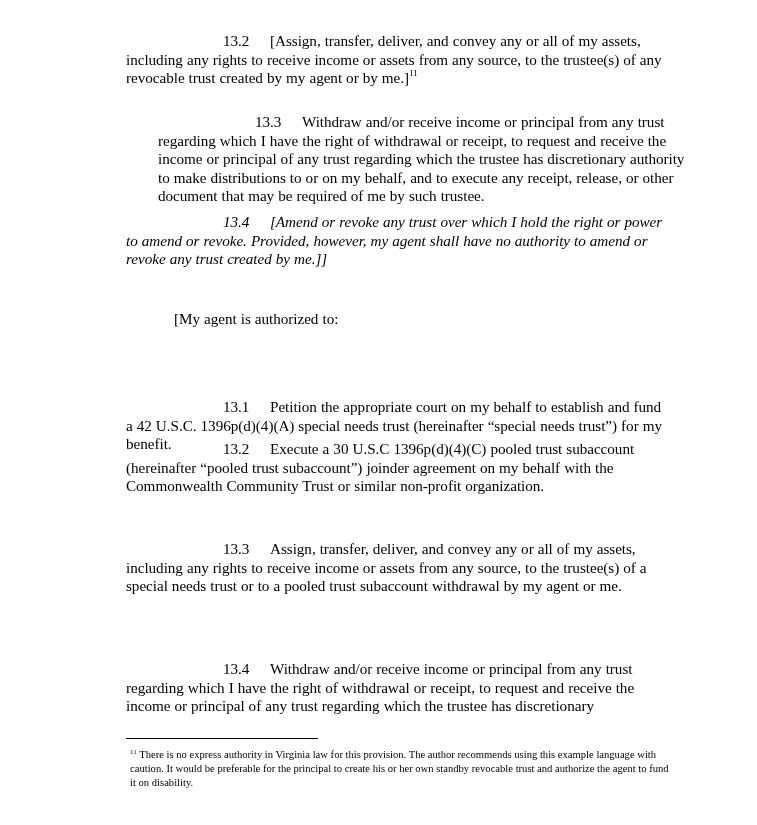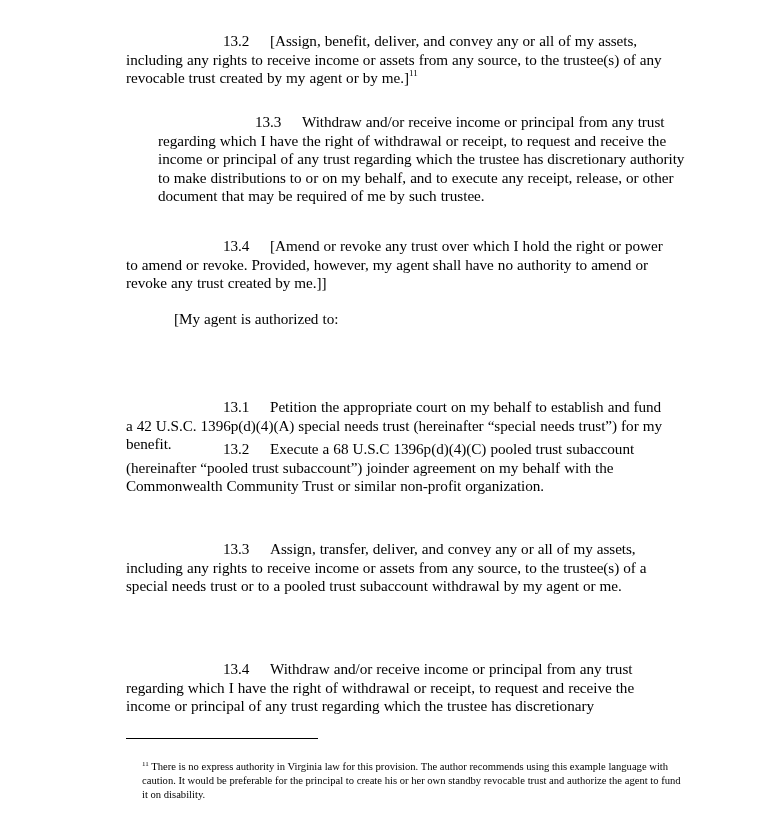--- a/index.html
+++ b/index.html
@@ -38,21 +38,21 @@
       display: inline-block;
       padding-left: 48px;
     }
     sup.fnref {
       font-size: 9px;
       line-height: 0;
       vertical-align: 7px;
     }
     .p1 { position: absolute; top: 0; left: 0; width: 540px; }
     .p2 { position: absolute; top: 81px; left: 0; width: 540px; margin-left: 32px; }
-    .p3 { position: absolute; top: 205px; left: 0; width: 540px; }
+    .p3 { position: absolute; top: 181px; left: 0; width: 540px; font-style: italic; }
     .p4 { position: absolute; top: 278px; left: 0; width: 540px; }
     .p5 { position: absolute; top: 327px; left: 0; width: 540px; margin-top: 39px; }
     .p6 { position: absolute; top: 408px; left: 0; width: 540px; }
     .p7 { position: absolute; top: 508px; left: 0; width: 540px; }
     .p8 { position: absolute; top: 628px; left: 0; width: 540px; }
 
     .fn-rule {
       position: absolute;
       left: 126px;
       top: 738px;
@@ -60,55 +60,55 @@
       height: 0;
       border-top: 1px solid #000;
     }
     .footnote {
       position: absolute;
       left: 126px;
       top: 744px;
       width: 540px;
       font-size: 10.6px;
       line-height: 14px;
-      margin: 16px;
+      margin: 4px;
     }
     .footnote sup {
       font-size: 7px;
       line-height: 0;
       vertical-align: 4px;
     }
   </style>
 </head>
 <body>
 
 <div class="page">
 
   <p class="para p1">
-    <span class="num">13.2</span><span>[Assign, benefit, deliver, and convey any or all of my assets, including any rights to receive income or assets from any source, to the trustee(s) of any revocable trust created by my agent or by me.]</span><sup class="fnref">11</sup>
+    <span class="num">13.2</span><span>[Assign, transfer, deliver, and convey any or all of my assets, including any rights to receive income or assets from any source, to the trustee(s) of any revocable trust created by my agent or by me.]</span><sup class="fnref">11</sup>
   </p>
 
   <p class="para p2">
     <span class="num">13.3</span><span>Withdraw and/or receive income or principal from any trust regarding which I have the right of withdrawal or receipt, to request and receive the income or principal of any trust regarding which the trustee has discretionary authority to make distributions to or on my behalf, and to execute any receipt, release, or other document that may be required of me by such trustee.</span>
   </p>
 
   <p class="para p3">
     <span class="num">13.4</span><span>[Amend or revoke any trust over which I hold the right or power to amend or revoke. Provided, however, my agent shall have no authority to amend or revoke any trust created by me.]]</span>
   </p>
 
   <p class="para p4">
     <span class="intro">[My agent is authorized to:</span>
   </p>
 
   <p class="para p5">
     <span class="num">13.1</span><span>Petition the appropriate court on my behalf to establish and fund a 42 U.S.C. 1396p(d)(4)(A) special needs trust (hereinafter “special needs trust”) for my benefit.</span>
   </p>
 
   <p class="para p6">
-    <span class="num">13.2</span><span>Execute a 68 U.S.C 1396p(d)(4)(C) pooled trust subaccount (hereinafter “pooled trust subaccount”) joinder agreement on my behalf with the Commonwealth Community Trust or similar non-profit organization.</span>
+    <span class="num">13.2</span><span>Execute a 30 U.S.C 1396p(d)(4)(C) pooled trust subaccount (hereinafter “pooled trust subaccount”) joinder agreement on my behalf with the Commonwealth Community Trust or similar non-profit organization.</span>
   </p>
 
   <p class="para p7">
     <span class="num">13.3</span><span>Assign, transfer, deliver, and convey any or all of my assets, including any rights to receive income or assets from any source, to the trustee(s) of a special needs trust or to a pooled trust subaccount withdrawal by my agent or me.</span>
   </p>
 
   <p class="para p8">
     <span class="num">13.4</span><span>Withdraw and/or receive income or principal from any trust regarding which I have the right of withdrawal or receipt, to request and receive the income or principal of any trust regarding which the trustee has discretionary</span>
   </p>
 

